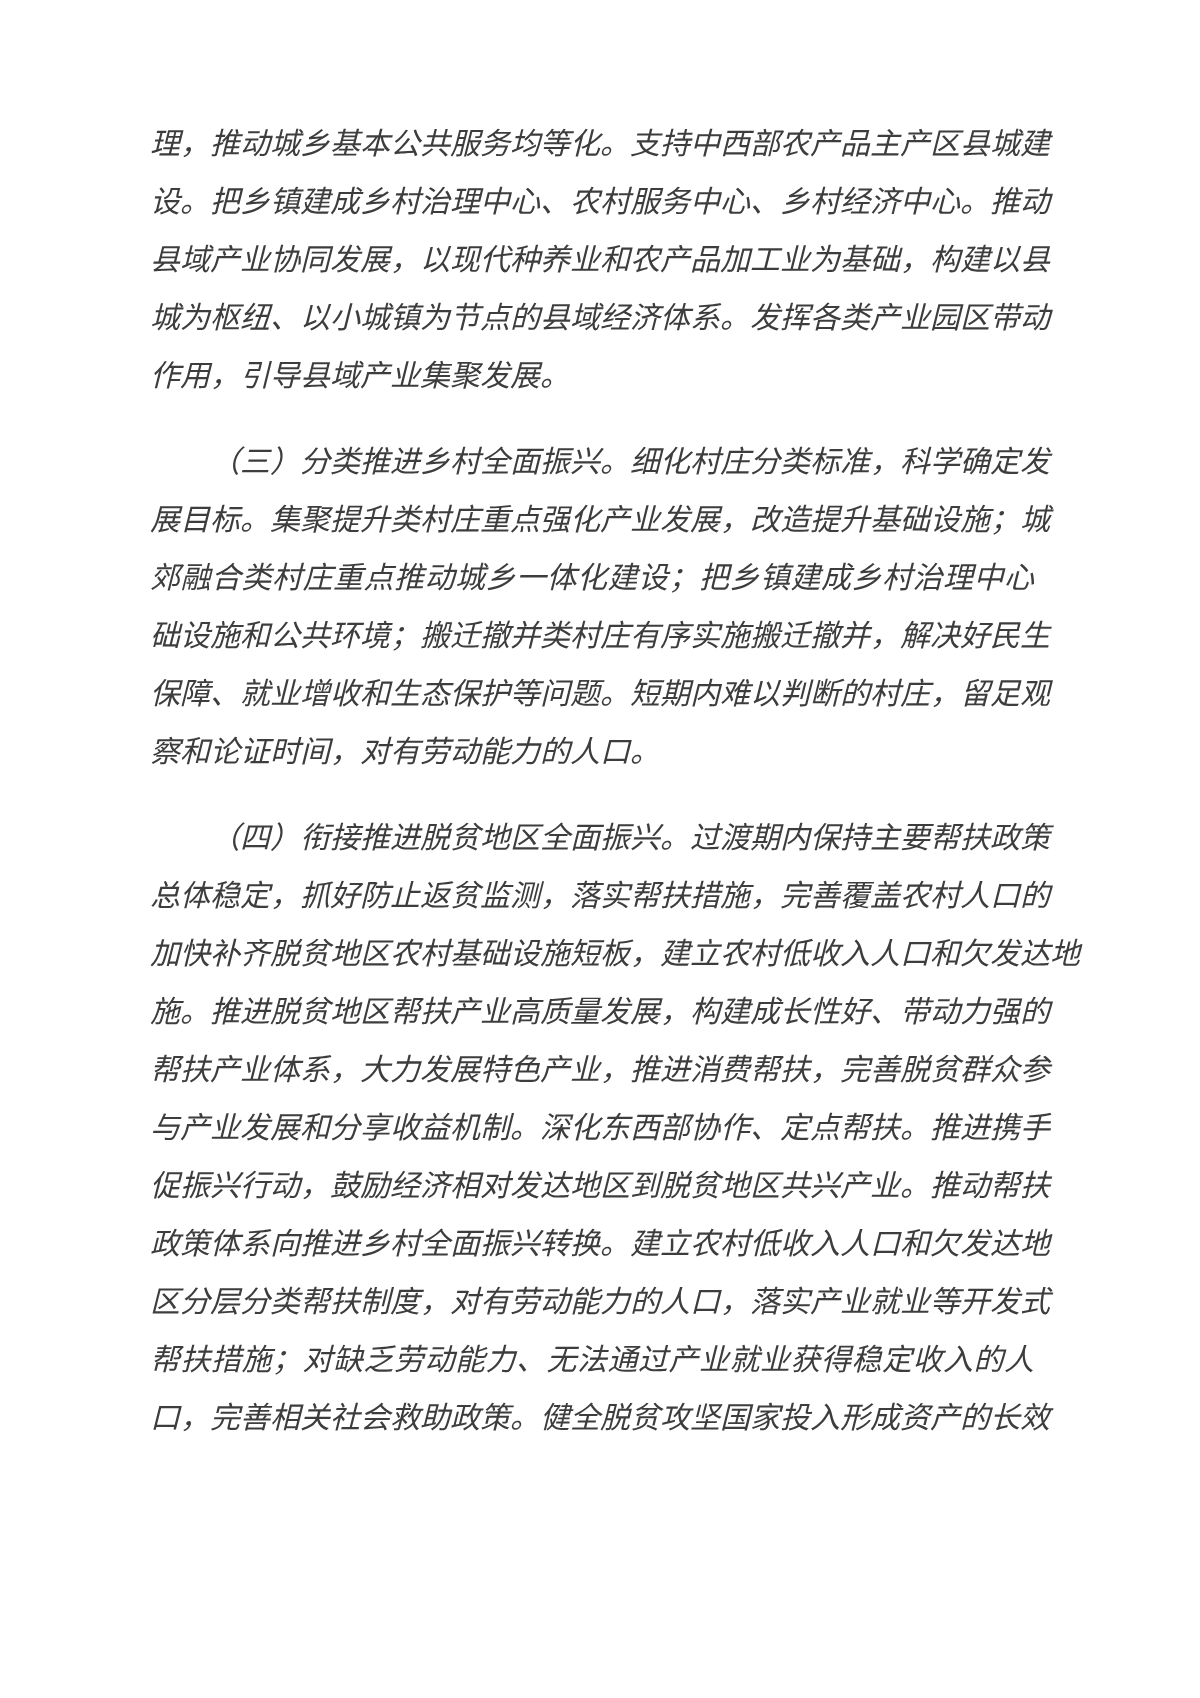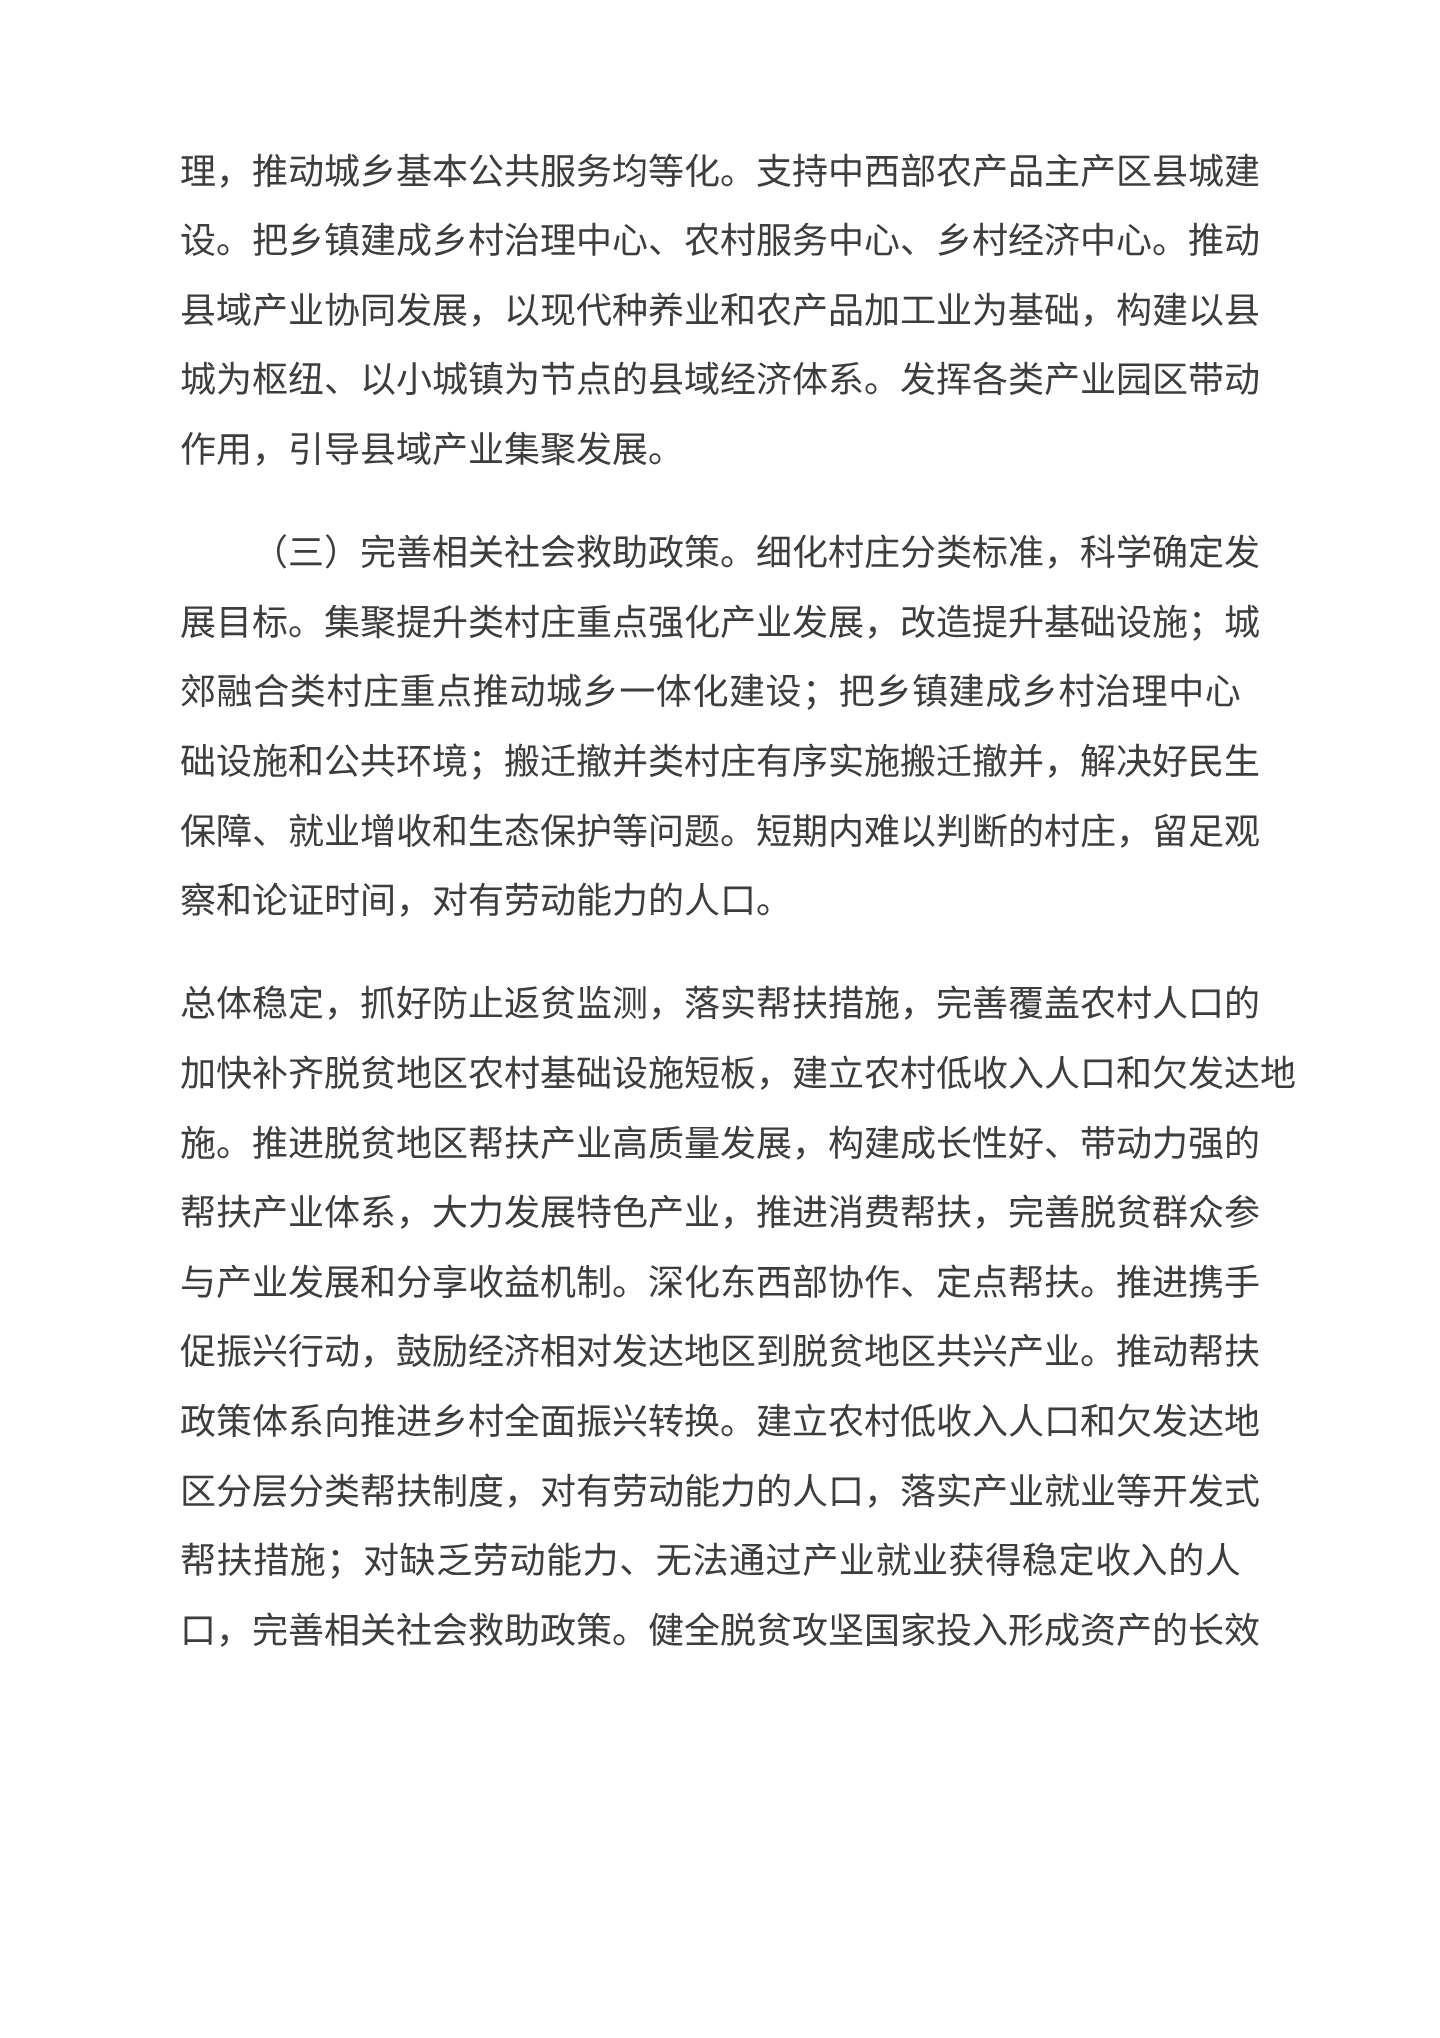--- a/index.html
+++ b/index.html
@@ -20,20 +20,21 @@
     left: 150px;
     top: 115px;
     width: 900px;
     font-size: 30px;
     color: #3d3d3d;
     font-weight: 400;
   }
   .paragraph {
     margin: 0 16px 28px 0;
     padding: 0;
+    font-style: italic;
   }
   .paragraph:last-child { margin-bottom: 0; }
   .line {
     height: 58px;
     line-height: 58px;
     letter-spacing: 0;
     white-space: nowrap;
     text-align: justify;
     text-align-last: justify;
   }
@@ -51,28 +52,29 @@
 <div class="page">
   <div class="text-block" id="doc-body" style="color: rgb(61, 61, 61);">
       <div class="paragraph">
         <div class="line">理，推动城乡基本公共服务均等化。支持中西部农产品主产区县城建</div>
         <div class="line">设。把乡镇建成乡村治理中心、农村服务中心、乡村经济中心。推动</div>
         <div class="line">县域产业协同发展，以现代种养业和农产品加工业为基础，构建以县</div>
         <div class="line">城为枢纽、以小城镇为节点的县域经济体系。发挥各类产业园区带动</div>
         <div class="line final">作用，引导县域产业集聚发展。</div>
       </div>
       <div class="paragraph">
-        <div class="line indent">（三）完善相关社会救助政策。细化村庄分类标准，科学确定发</div>
+        <div class="line indent">（三）分类推进乡村全面振兴。细化村庄分类标准，科学确定发</div>
         <div class="line">展目标。集聚提升类村庄重点强化产业发展，改造提升基础设施；城</div>
         <div class="line">郊融合类村庄重点推动城乡一体化建设；把乡镇建成乡村治理中心</div>
         <div class="line">础设施和公共环境；搬迁撤并类村庄有序实施搬迁撤并，解决好民生</div>
         <div class="line">保障、就业增收和生态保护等问题。短期内难以判断的村庄，留足观</div>
         <div class="line final">察和论证时间，对有劳动能力的人口。</div>
       </div>
       <div class="paragraph">
+        <div class="line indent">（四）衔接推进脱贫地区全面振兴。过渡期内保持主要帮扶政策</div>
         <div class="line">总体稳定，抓好防止返贫监测，落实帮扶措施，完善覆盖农村人口的</div>
         <div class="line">加快补齐脱贫地区农村基础设施短板，建立农村低收入人口和欠发达地</div>
         <div class="line">施。推进脱贫地区帮扶产业高质量发展，构建成长性好、带动力强的</div>
         <div class="line">帮扶产业体系，大力发展特色产业，推进消费帮扶，完善脱贫群众参</div>
         <div class="line">与产业发展和分享收益机制。深化东西部协作、定点帮扶。推进携手</div>
         <div class="line">促振兴行动，鼓励经济相对发达地区到脱贫地区共兴产业。推动帮扶</div>
         <div class="line">政策体系向推进乡村全面振兴转换。建立农村低收入人口和欠发达地</div>
         <div class="line">区分层分类帮扶制度，对有劳动能力的人口，落实产业就业等开发式</div>
         <div class="line">帮扶措施；对缺乏劳动能力、无法通过产业就业获得稳定收入的人</div>
         <div class="line final">口，完善相关社会救助政策。健全脱贫攻坚国家投入形成资产的长效</div>

